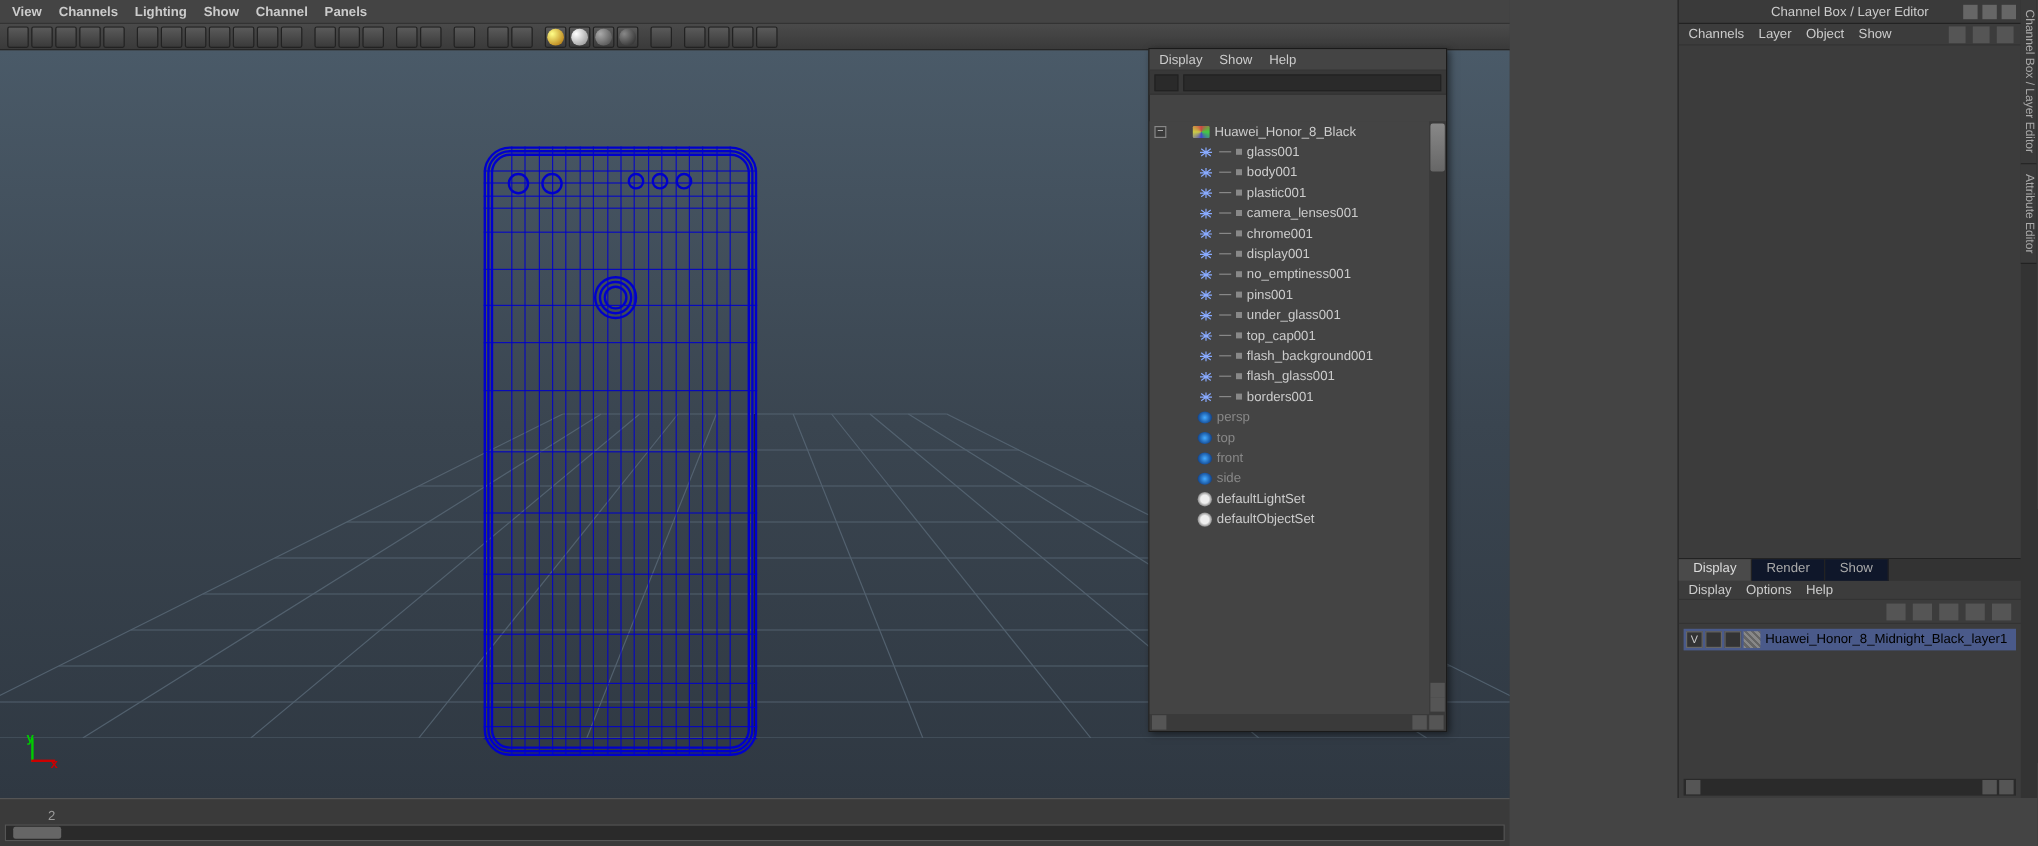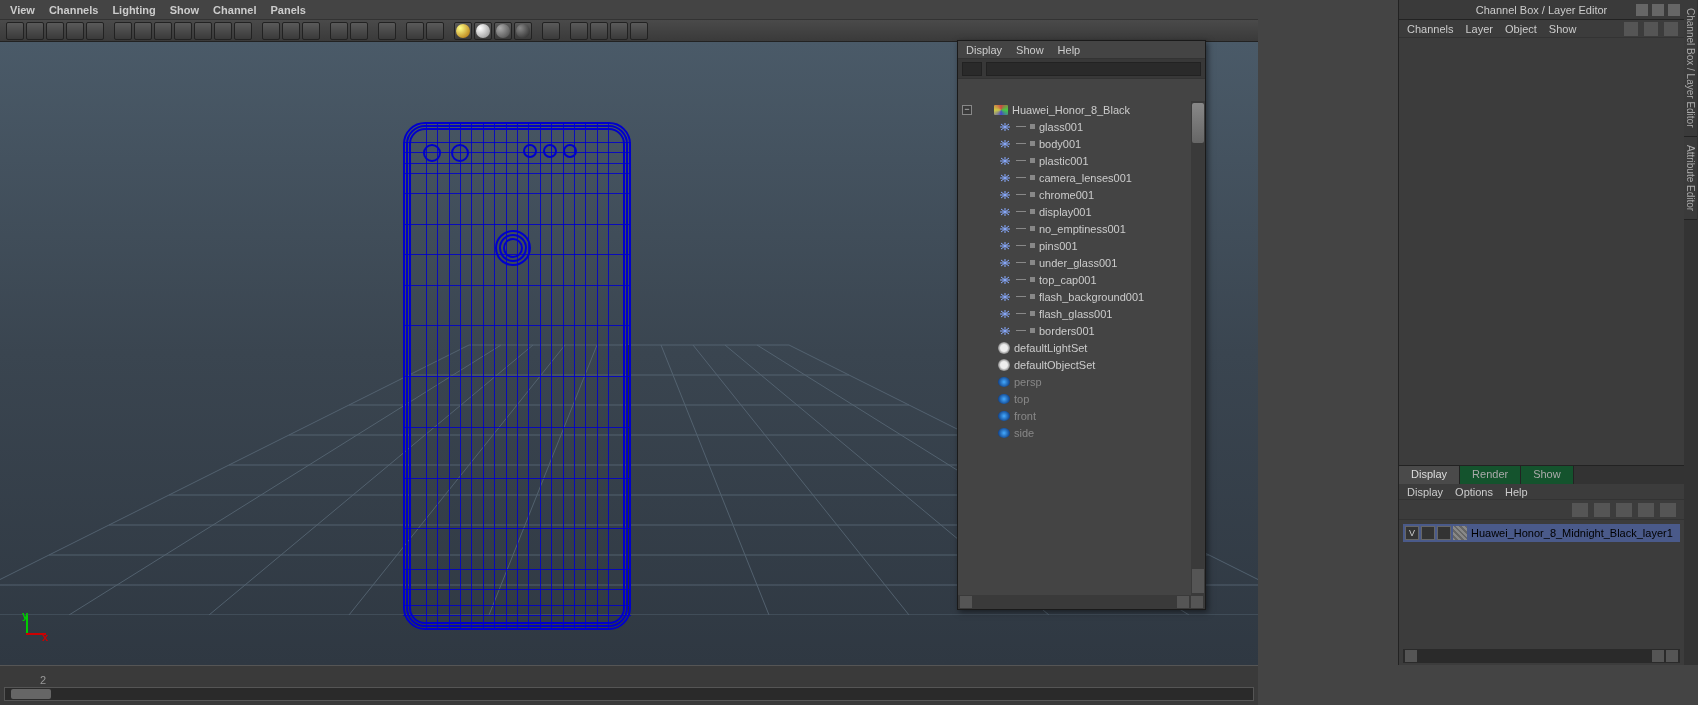--- a/index.html
+++ b/index.html
@@ -73,21 +73,21 @@
 .sp-title-tools { position: absolute; right: 4px; display: flex; gap: 4px; }
 .sp-title-tools .icn { width: 12px; height: 12px; background: #666; cursor: pointer; }
 .sp-menubar { height: 18px; display: flex; align-items: center; gap: 12px; padding-left: 8px; background: #3c3c3c; border-bottom: 1px solid #333; }
 .sp-body { position: absolute; top: 38px; left: 0; right: 0; bottom: 200px; background: #3c3c3c; }
 .sp-tools-top { position: absolute; right: 6px; top: 22px; display: flex; gap: 6px; }
 .sp-tools-top .icn { width: 14px; height: 14px; background: #555; cursor: pointer; }
 
 
 .layers { position: absolute; left: 0; right: 0; bottom: 0; height: 200px; background: #3c3c3c; border-top: 1px solid #222; }
 .lyr-tabs { height: 18px; display: flex; background: #333; }
-.lyr-tab { padding: 2px 12px; background: #14532d; border-right: 1px solid #222; cursor: pointer; color: #aaa; }
+.lyr-tab { padding: 2px 12px; background: #0f172a; border-right: 1px solid #222; cursor: pointer; color: #aaa; }
 .lyr-tab.active { background: #4a4a4a; color: #ddd; }
 .lyr-menubar { height: 16px; display: flex; align-items: center; gap: 12px; padding-left: 8px; border-bottom: 1px solid #333; }
 .lyr-icons { height: 20px; display: flex; align-items: center; justify-content: flex-end; gap: 6px; padding-right: 8px; border-bottom: 1px solid #333; }
 .lyr-icon { width: 16px; height: 14px; background: #555; cursor: pointer; }
 .lyr-list { padding: 4px; }
 .lyr-row { height: 18px; background: #4a5a8a; display: flex; align-items: center; gap: 2px; padding: 0 2px; cursor: pointer; }
 .lyr-box { width: 14px; height: 14px; background: #333; border: 1px solid #666; display: flex; align-items: center; justify-content: center; font-size: 9px; color: #ccc; }
 .lyr-swatch { width: 14px; height: 14px; background: repeating-linear-gradient(45deg,#888,#888 2px,#666 2px,#666 4px); }
 .lyr-scroll { position:absolute; left:4px; right:4px; bottom:2px; height:14px; background:#2a2a2a; }
 .lyr-scroll .arrow { position:absolute; top:1px; width:12px; height:12px; background:#555; }
@@ -426,58 +426,58 @@
           <div class="ol-icon">
             <svg width="14" height="10">
               <path d="M2 5h10M7 1v8M3 2l8 6M11 2l-8 6" stroke="#8af" stroke-width="1"></path>
             </svg>
           </div>
           <div class="ol-conn"></div>
           <div class="ol-dot"></div>
           <span class="ol-label">borders001</span>
         </div>
       </div>
+    <div id="ol-cameras">
+        <div class="ol-row">
+          <div style="width:14px"></div>
+          <div style="width:14px"></div>
+          <div class="ol-cam"></div>
+          <span class="ol-label md">persp</span>
+        </div>
+        <div class="ol-row">
+          <div style="width:14px"></div>
+          <div style="width:14px"></div>
+          <div class="ol-cam"></div>
+          <span class="ol-label md">top</span>
+        </div>
+        <div class="ol-row">
+          <div style="width:14px"></div>
+          <div style="width:14px"></div>
+          <div class="ol-cam"></div>
+          <span class="ol-label md">front</span>
+        </div>
+        <div class="ol-row">
+          <div style="width:14px"></div>
+          <div style="width:14px"></div>
+          <div class="ol-cam"></div>
+          <span class="ol-label md">side</span>
+        </div>
+      </div>
     <div id="ol-sets">
         <div class="ol-row">
           <div style="width:14px"></div>
           <div style="width:14px"></div>
           <div class="ol-set"></div>
           <span class="ol-label">defaultLightSet</span>
         </div>
         <div class="ol-row">
           <div style="width:14px"></div>
           <div style="width:14px"></div>
           <div class="ol-set"></div>
           <span class="ol-label">defaultObjectSet</span>
-        </div>
-      </div>
-    <div id="ol-cameras">
-        <div class="ol-row">
-          <div style="width:14px"></div>
-          <div style="width:14px"></div>
-          <div class="ol-cam"></div>
-          <span class="ol-label md">persp</span>
-        </div>
-        <div class="ol-row">
-          <div style="width:14px"></div>
-          <div style="width:14px"></div>
-          <div class="ol-cam"></div>
-          <span class="ol-label md">top</span>
-        </div>
-        <div class="ol-row">
-          <div style="width:14px"></div>
-          <div style="width:14px"></div>
-          <div class="ol-cam"></div>
-          <span class="ol-label md">front</span>
-        </div>
-        <div class="ol-row">
-          <div style="width:14px"></div>
-          <div style="width:14px"></div>
-          <div class="ol-cam"></div>
-          <span class="ol-label md">side</span>
         </div>
       </div>
   </div>
   <div class="ol-scroll-v">
     <div class="thumb"></div>
     <div class="arrow-up"></div>
     <div class="arrow-down"></div>
   </div>
   <div class="ol-scroll-h">
     <div class="arrow l"></div>

